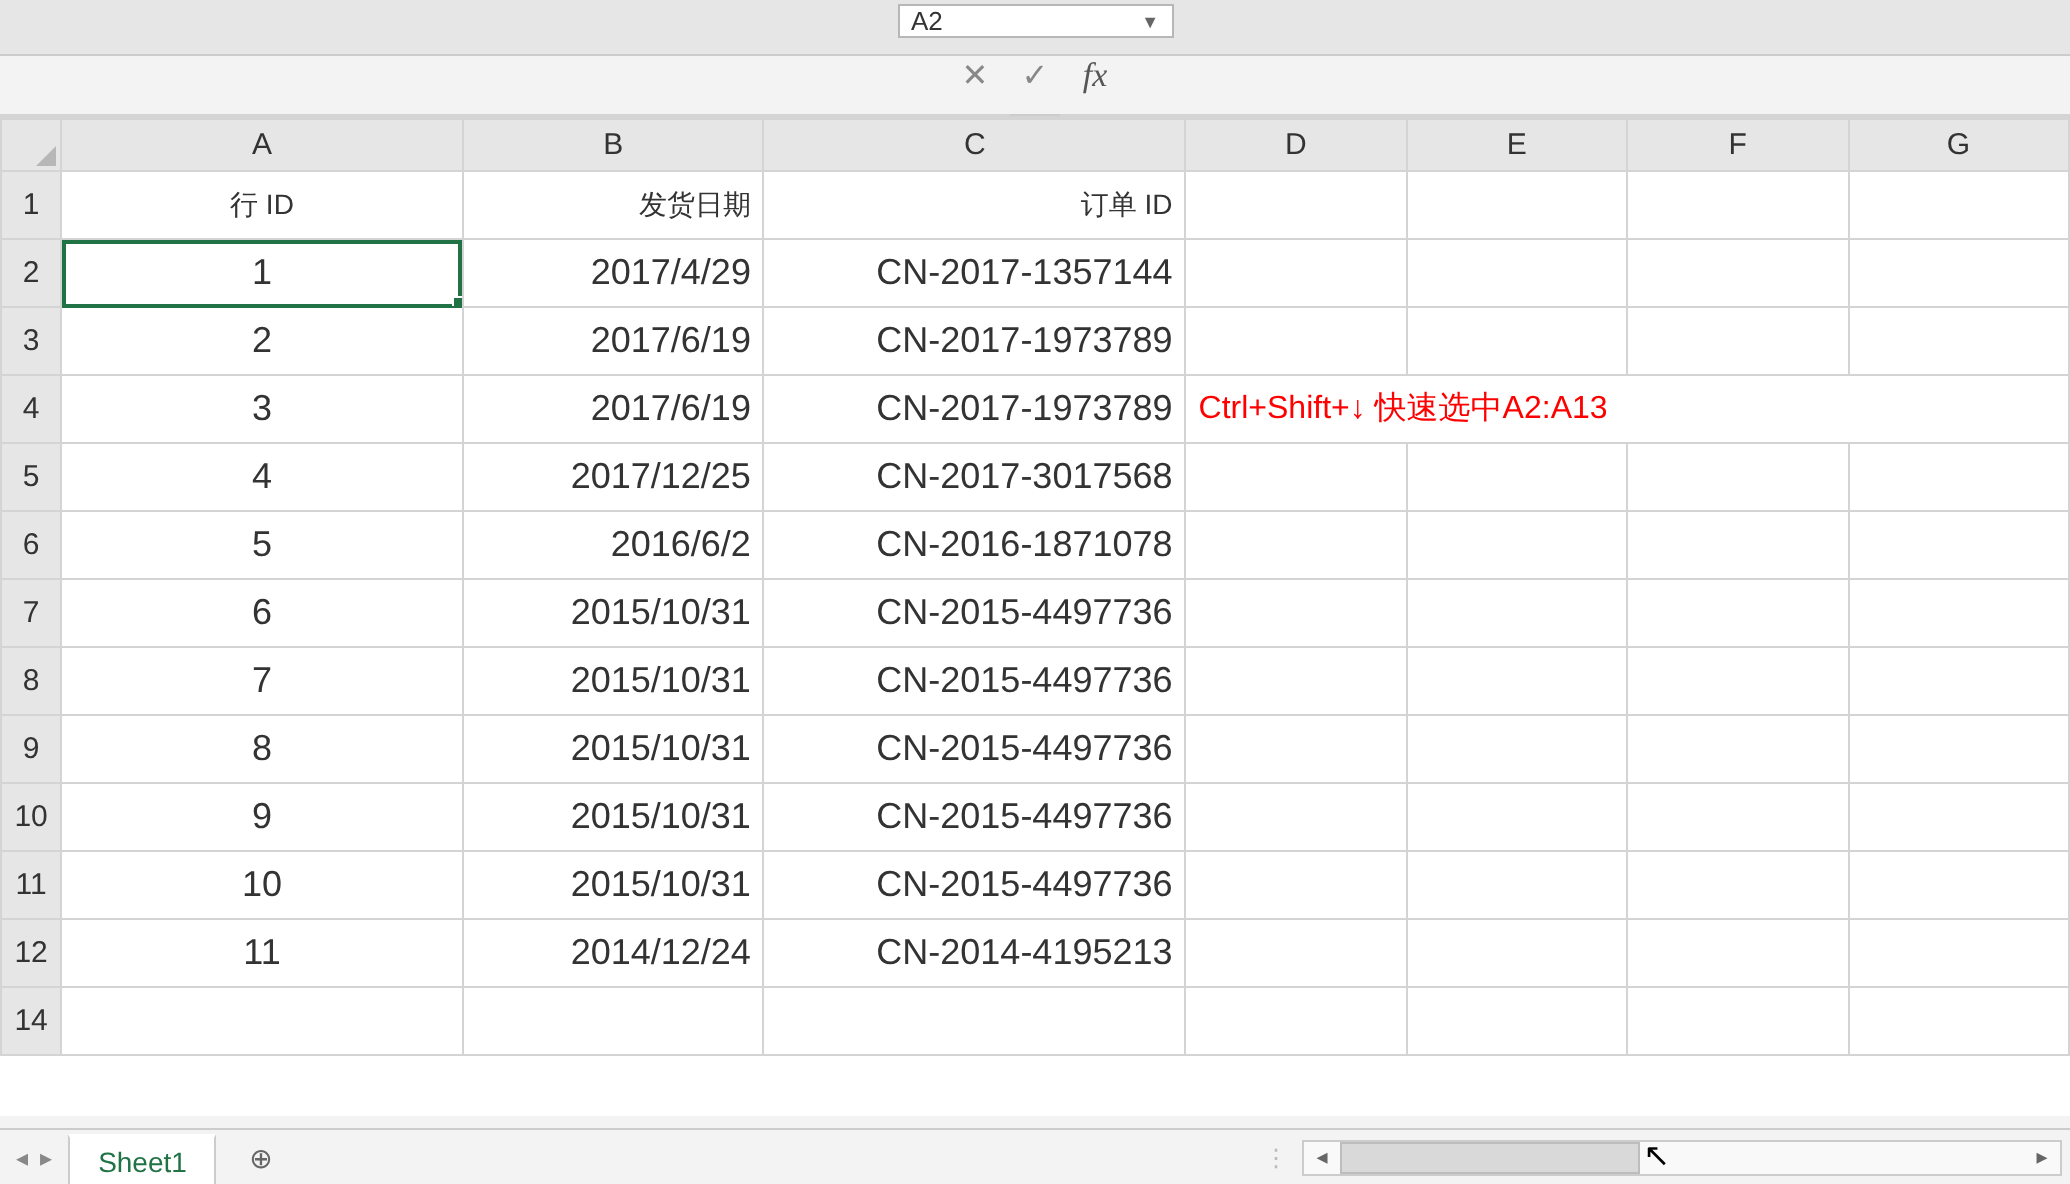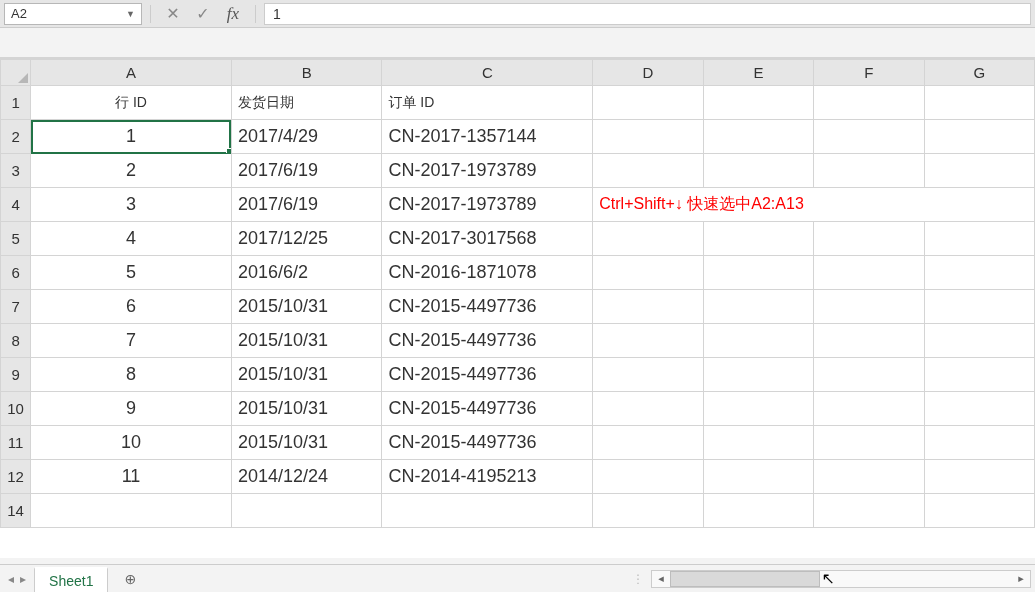--- a/index.html
+++ b/index.html
@@ -16,20 +16,21 @@
 
   
   .formula-bar {
     display: flex;
     align-items: center;
     height: 28px;
     background: #e6e6e6;
     border-bottom: 1px solid #ccc;
     padding: 2px 4px;
     gap: 4px;
+    flex-direction: column;
   }
   .name-box {
     display: flex;
     align-items: center;
     background: #fff;
     border: 1px solid #b7b7b7;
     height: 22px;
     width: 138px;
     padding: 0 6px;
     font-size: 13px;
@@ -122,22 +123,22 @@
     border-color: transparent transparent #b7b7b7 transparent;
   }
   .grid tbody th.rowhdr {
     background: #e6e6e6;
     width: 30px;
     text-align: center;
     font-size: 15px;
     color: #333;
   }
   .col-A { width: 200px; text-align: center; }
-  .col-B { width: 150px; text-align: left; }
-  .col-C { width: 210px; text-align: left; }
+  .col-B { width: 150px; text-align: right; }
+  .col-C { width: 210px; text-align: right; }
   .col-D, .col-E, .col-F, .col-G { width: 110px; text-align: left; }
 
   
   .cell-selected {
     outline: 2px solid #217346;
     outline-offset: -2px;
     position: relative;
   }
   .cell-selected::after {
     content: "";

